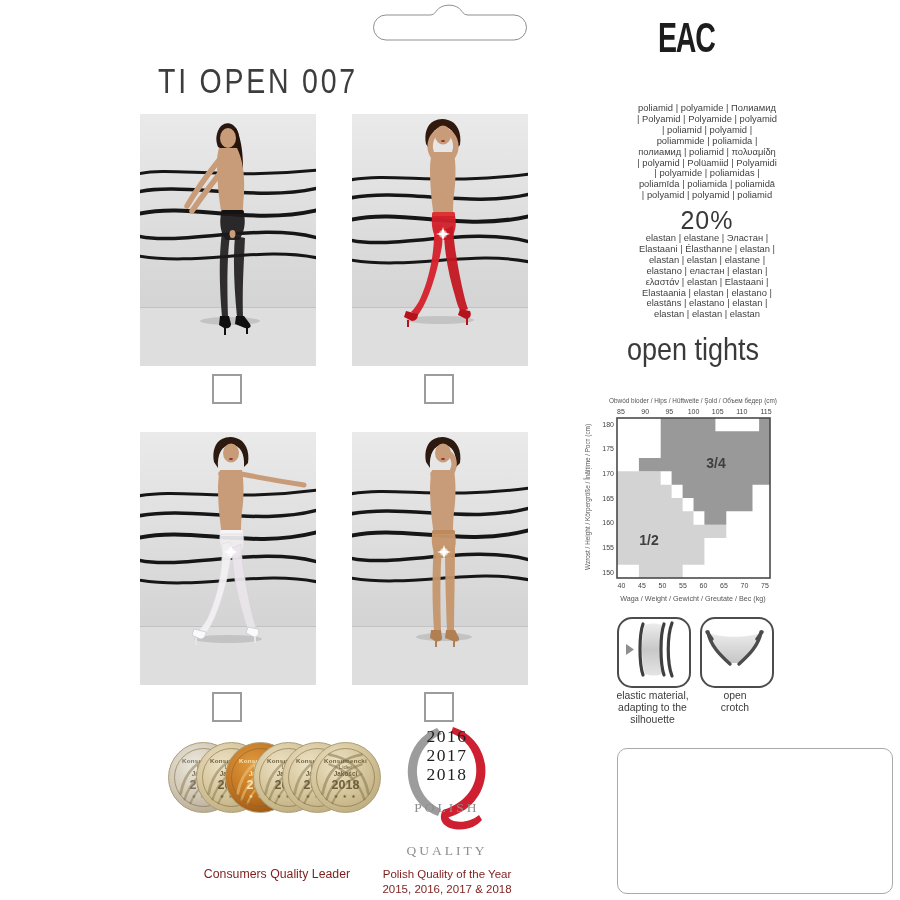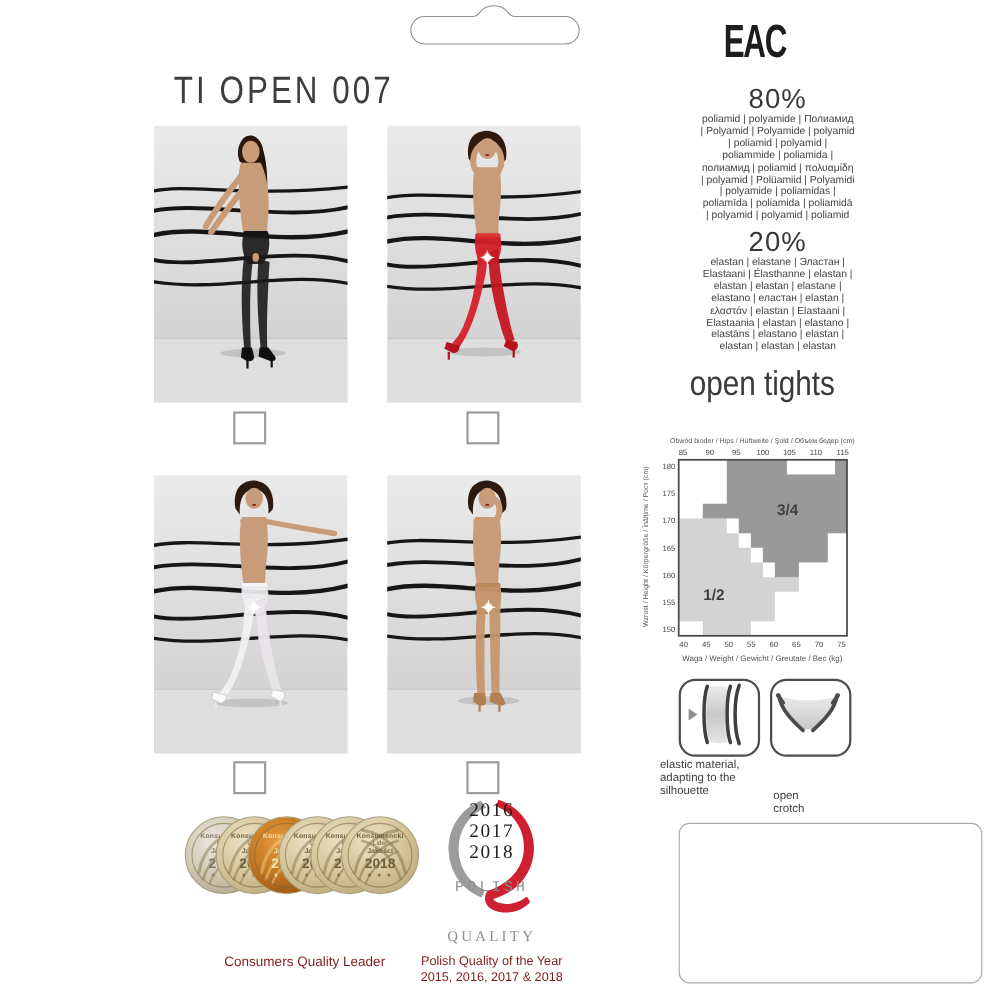--- a/index.html
+++ b/index.html
@@ -23,21 +23,21 @@
   .open-tights{left:598px;top:333px;width:190px;text-align:center;font-size:30px;font-weight:300;
                color:#3a3a3a;transform:scale(0.9,1.05);transform-origin:center;}
 
   
   .chart-wrap{left:592px;top:394px;width:205px;height:218px;}
   .height-axis-label{left:584px;top:583px;width:172px;text-align:center;font-size:6.4px;color:#555;
                      transform:rotate(-90deg);transform-origin:left top;}
 
   
   .feat-icon{width:70px;height:67px;border:2.5px solid #4c4c4c;border-radius:15px;background:#fff;}
-  .feature-caption{font-size:10.4px;line-height:11.8px;text-align:left;color:#3c3c3c;white-space:pre-line;}
+  .feature-caption{font-size:10.4px;line-height:11.8px;text-align:center;color:#3c3c3c;white-space:pre-line;}
 
   
   .blank-box{left:617px;top:748px;width:274px;height:144px;border:1.2px solid #a9a9a9;border-radius:10px;background:#fff;}
 
   
   .checkbox{width:30px;height:30px;border:2px solid #9c9c9c;background:#fff;box-sizing:border-box;}
 
   
   .medal{position:absolute;width:71px;height:71px;border-radius:50%;box-sizing:border-box;
          border:1px solid #ab9d78;}
@@ -233,21 +233,20 @@
       <path d="M94,198 L103,198 L107,206 C108,209 105,210 101,209 L93,206 Z" fill="#b07f52"></path>
       <rect x="101" y="208" width="2" height="7" fill="#b07f52"></rect>
     </g>
   </svg>
 
   <div class="abs checkbox" style="left:212px;top:374px;"></div>
   <div class="abs checkbox" style="left:424px;top:374px;"></div>
   <div class="abs checkbox" style="left:212px;top:692px;"></div>
   <div class="abs checkbox" style="left:424px;top:692px;"></div>
 
-  <div class="abs rcol pct" style="top:76px;">80%</div>
   <div class="abs rcol" style="top:103px;">
     <div class="comp-line">poliamid | polyamide | Полиамид</div>
     <div class="comp-line">| Polyamid | Polyamide | polyamid</div>
     <div class="comp-line">| poliamid | polyamid |</div>
     <div class="comp-line">poliammide | poliamida |</div>
     <div class="comp-line">полиамид | poliamid | πολυαμίδη</div>
     <div class="comp-line">| polyamid | Polüamiid | Polyamidi</div>
     <div class="comp-line">| polyamide | poliamidas |</div>
     <div class="comp-line">poliamīda | poliamida | poliamidā</div>
     <div class="comp-line">| polyamid | polyamid | poliamid</div>
@@ -336,21 +335,21 @@
       <path d="M8,14 C18,19 47,19 57,14 C56,26 46,36 36,44 L29,44 C19,36 9,26 8,14 Z" fill="url(#fab2)"></path>
       <path d="M6,13 C8,26 18,36 28,45" stroke="#4c4c4c" stroke-width="3.4" fill="none" stroke-linecap="round"></path>
       <path d="M59,13 C57,26 47,36 37,45" stroke="#4c4c4c" stroke-width="3.4" fill="none" stroke-linecap="round"></path>
       <path d="M5,13 L10,20" stroke="#4c4c4c" stroke-width="3.4" stroke-linecap="round"></path>
       <path d="M60,13 L55,20" stroke="#4c4c4c" stroke-width="3.4" stroke-linecap="round"></path>
     </svg>
   </div>
   <div class="abs feature-caption" style="left:600px;top:690px;width:105px;">elastic material,
 adapting to the
 silhouette</div>
-  <div class="abs feature-caption" style="left:703px;top:690px;width:64px;margin-top:28px;">open
+  <div class="abs feature-caption" style="left:703px;top:690px;width:64px;">open
 crotch</div>
 
   <div class="abs blank-box"></div>
 
   <div class="abs" style="left:168px;top:740px;width:218px;height:75px;">
     <div class="medal medal-silver" style="left:0;top:2px;z-index:1;">
       <svg style="position:absolute;inset:0;" width="69" height="69" viewBox="0 0 71 71">
         <g stroke="#8f7f55" fill="none" stroke-linecap="round" opacity="0.55">
           <path d="M12,52 C16,30 30,16 52,12" stroke-width="3"></path>
             <path d="M16,58 C22,40 34,28 52,22" stroke-width="2.5"></path>
@@ -464,21 +463,21 @@
     <svg style="position:absolute;inset:0;" width="108" height="112" viewBox="0 0 108 112">
       <path d="M44,4 C24,12 13,32 15,52 C17,72 29,86 45,92 L48,85 C34,79 25,66 24,50 C23,33 32,17 49,10 Z" fill="#9c9c9c"></path>
       <path d="M60,3 C82,10 95,31 92,53 C89,75 73,89 53,94 L50,86 C67,81 81,68 83,51 C85,33 76,16 58,9 Z" fill="#ce2030"></path>
       <path d="M50,86 C45,94 49,103 61,105 C73,107 83,103 89,96 L86,91 C79,97 69,99 61,97 C55,95 53,91 56,85 Z" fill="#ce2030"></path>
     </svg>
     <div class="pq-years">
       <div>2016</div>
       <div>2017</div>
       <div>2018</div>
     </div>
-    <div class="pq-word" style="top:76px;font-family:Liberation Mono, monospace;">POLISH</div>
+    <div class="pq-word" style="top:76px;">POLISH</div>
     <div class="pq-word" style="top:93px;margin-top:26px;">QUALITY</div>
   </div>
   <div class="abs award-caption" style="left:368px;top:843px;width:158px;font-size:11.5px;line-height:14.5px;">
     <div>Polish Quality of the Year</div>
     <div>2015, 2016, 2017 &amp; 2018</div>
   </div>
 
 </div>
 
 </body></html>

